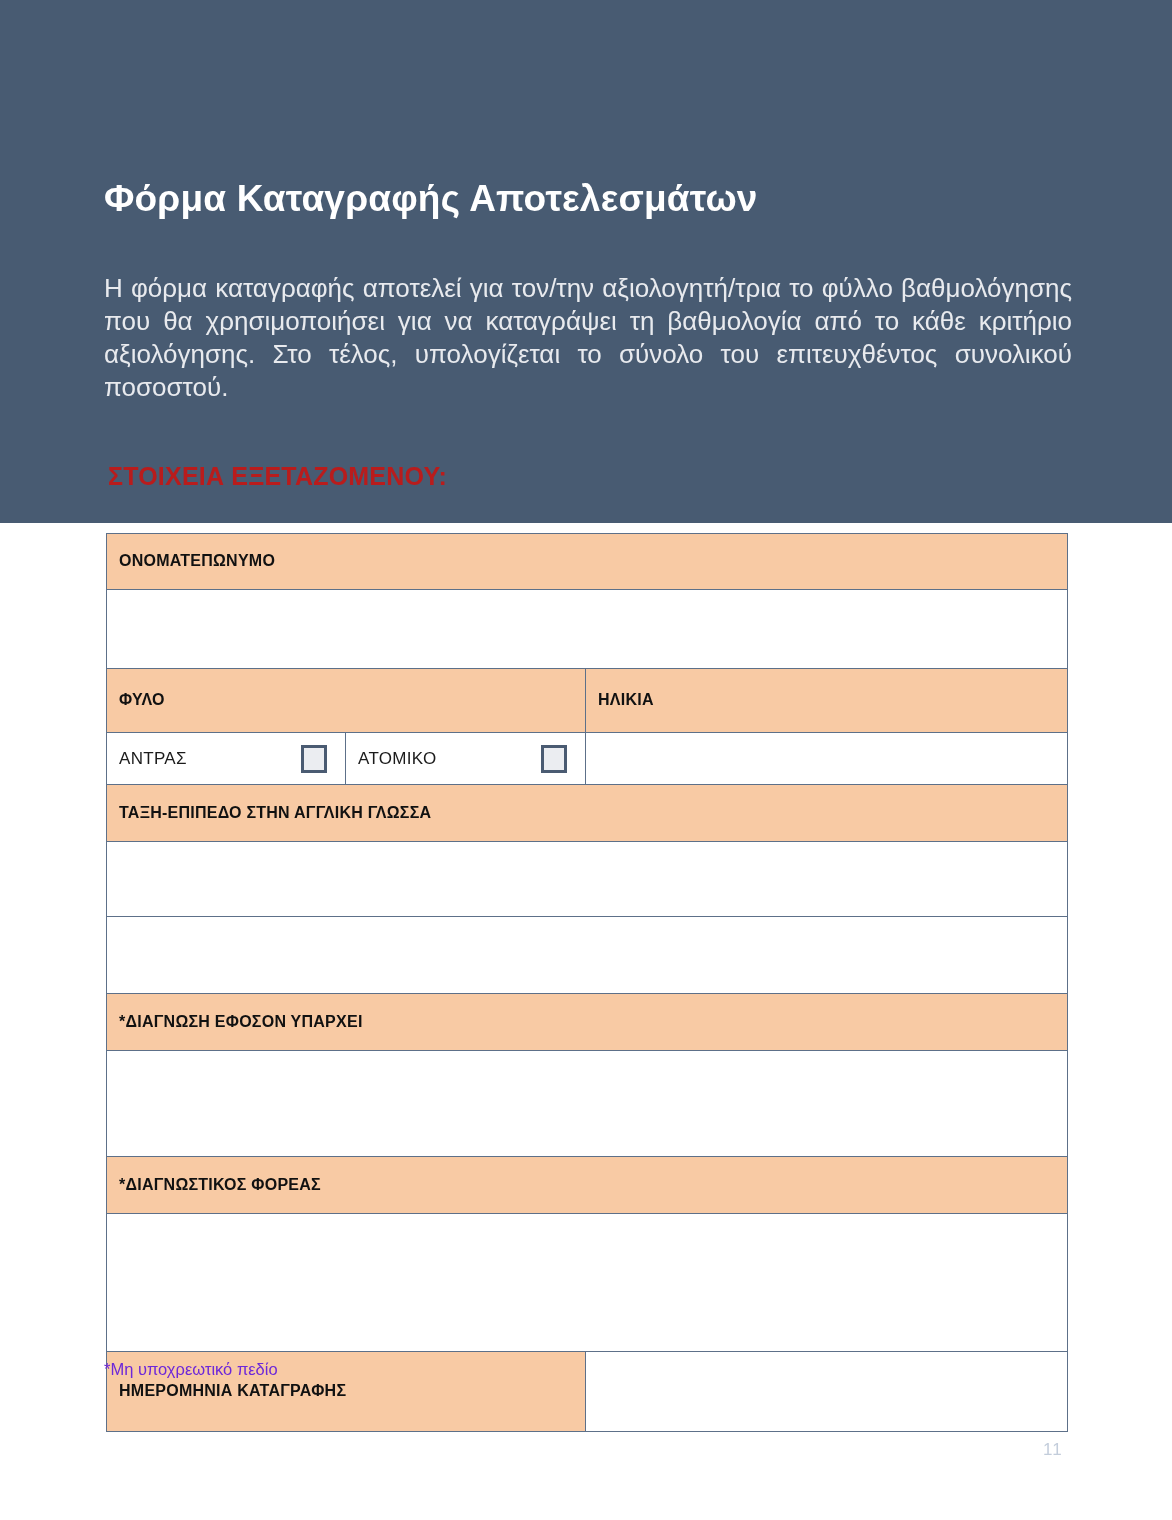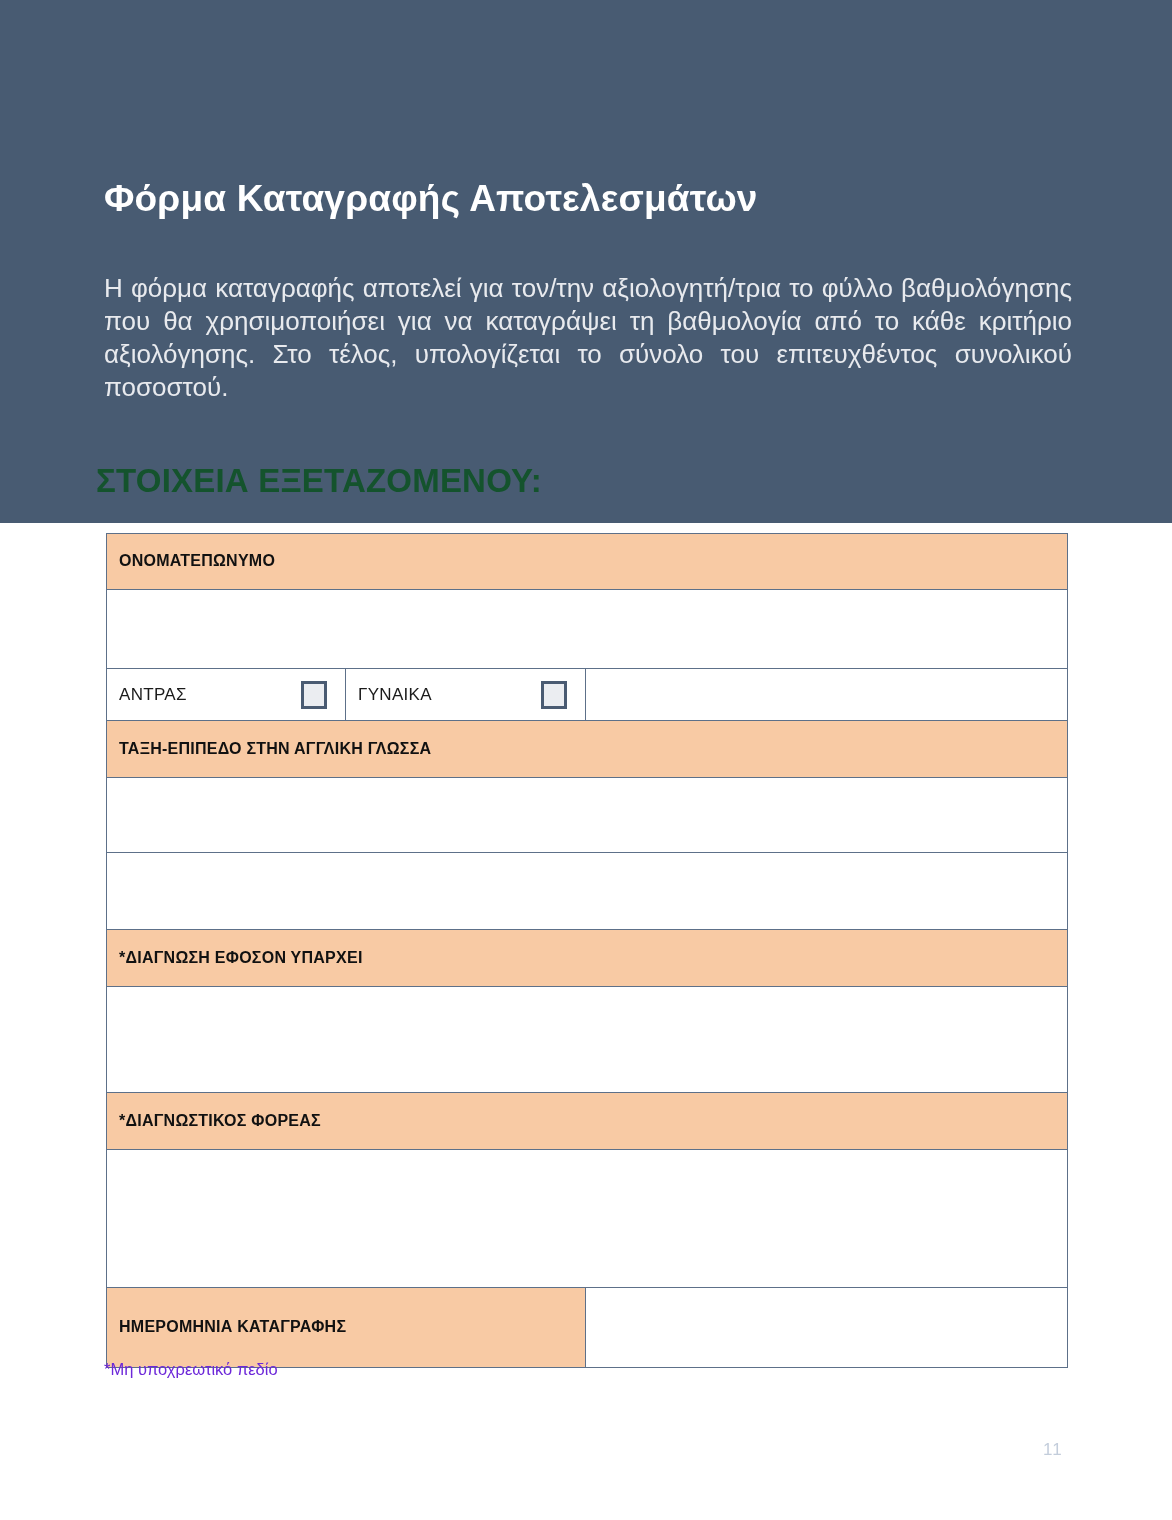--- a/index.html
+++ b/index.html
@@ -43,25 +43,25 @@
     font-size: 26px;
     line-height: 33px;
     color: #e8eaee;
     text-align: justify;
     text-justify: inter-word;
   }
 
   
   .section-heading {
     position: absolute;
-    left: 96px;
+    left: 108px;
     top: 462px;
-    font-size: 33px;
+    font-size: 25px;
     font-weight: bold;
-    color: #14532d;
+    color: #b91c1c;
     letter-spacing: 0.2px;
     white-space: nowrap;
   }
 
   
   .form-table {
     position: absolute;
     left: 106px;
     top: 533px;
     width: 961px;
@@ -158,29 +158,33 @@
   <tbody>
 
     <tr>
       <td class="hdr h38" colspan="3">ΟΝΟΜΑΤΕΠΩΝΥΜΟ</td>
     </tr>
     <tr>
       <td class="blank h78" colspan="3"></td>
     </tr>
 
     <tr>
+      <td class="hdr h46" colspan="2">ΦΥΛΟ</td>
+      <td class="hdr h46">ΗΛΙΚΙΑ</td>
+    </tr>
+    <tr>
       <td class="gender-cell h51">
         <div class="gender-inner">
           <span class="gender-label">ΑΝΤΡΑΣ</span>
           <span class="checkbox"></span>
         </div>
       </td>
       <td class="gender-cell h51">
         <div class="gender-inner">
-          <span class="gender-label">ΓΥΝΑΙΚΑ</span>
+          <span class="gender-label">ΑΤΟΜΙΚΟ</span>
           <span class="checkbox"></span>
         </div>
       </td>
       <td class="blank h51"></td>
     </tr>
 
     <tr>
       <td class="hdr h39" colspan="3">ΤΑΞΗ-ΕΠΙΠΕΔΟ ΣΤΗΝ ΑΓΓΛΙΚΗ ΓΛΩΣΣΑ</td>
     </tr>
     <tr>

